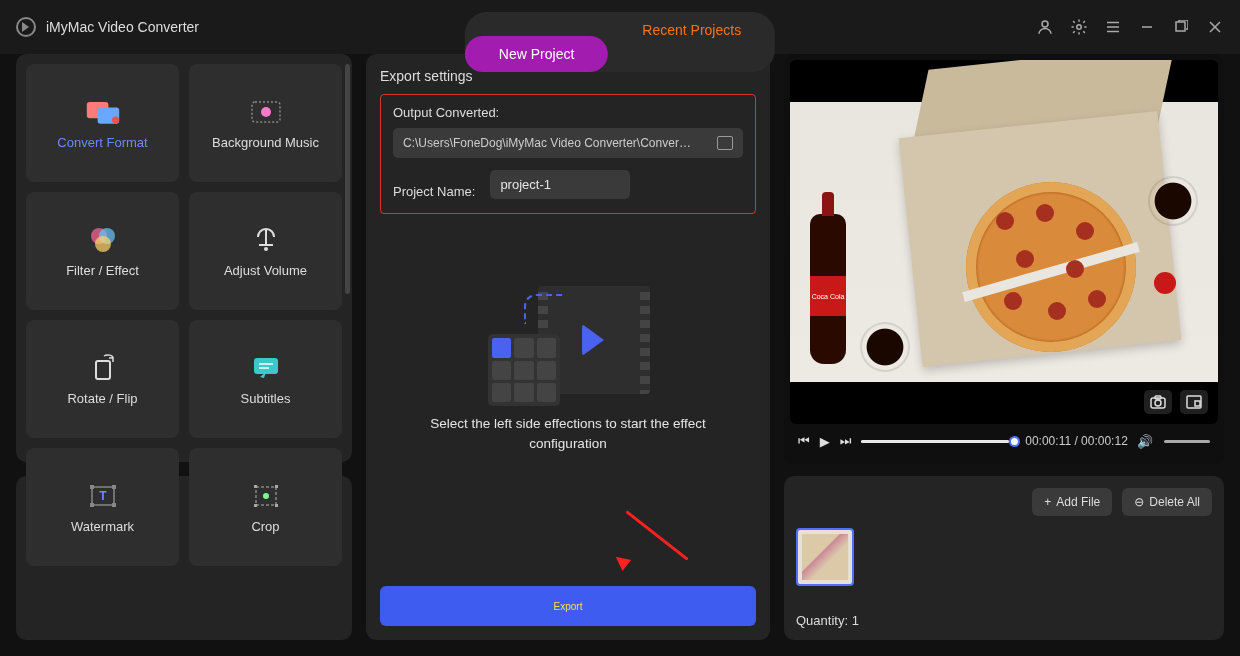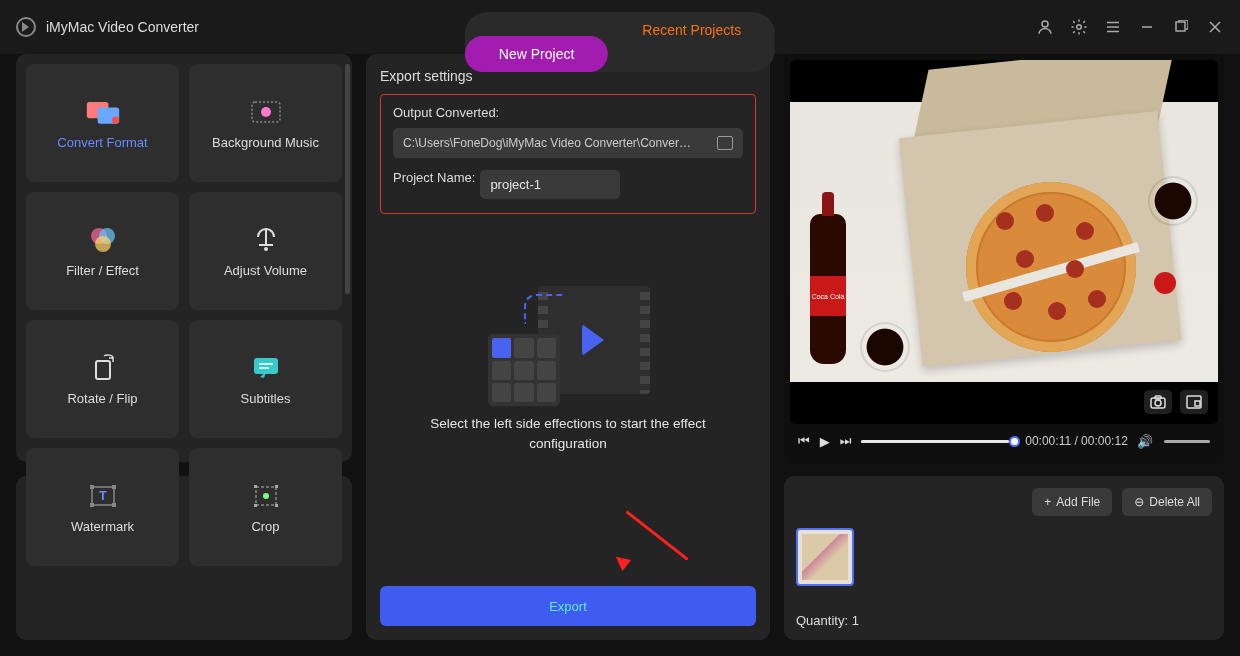--- a/index.html
+++ b/index.html
@@ -34,42 +34,42 @@
 .saved-row .name { flex:1; color:#ddd; }
 .saved-row .btn { background:#3a3a3a; border:none; color:#ddd; padding:5px 10px; border-radius:5px; cursor:pointer; font-size:12px;}
 
 .col-mid { width: 404px; background:#242424; border-radius:10px; padding:14px 14px; display:flex; flex-direction:column;}
 .mid-title { font-size:14px; color:#ddd; margin-bottom:10px;}
 .highlight-box { border:1px solid #d33; border-radius:4px; padding:10px 12px 14px 12px; }
 .field-label { font-size:13px; color:#ddd; margin-bottom:8px; }
 .path-input { background:#3a3a3a; border-radius:5px; padding:8px 10px; display:flex; align-items:center; gap:24px; margin-bottom:12px;}
 .path-input span { flex:1; font-size:12px; color:#ccc; white-space:nowrap; overflow:hidden; text-overflow:ellipsis;}
 .folder-ico { width:16px; height:14px; border:1px solid #999; border-radius:2px; position:relative; cursor:pointer;}
-.name-row { display:flex; align-items:flex-start; gap:5px; }
+.name-row { display:flex; align-items:flex-end; gap:15px; }
 .name-input { background:#3a3a3a; border:none; border-radius:5px; padding:7px 10px; color:#e5e5e5; font-size:13px; width:140px;}
 
 .mid-visual { flex:1; display:flex; flex-direction:column; align-items:center; justify-content:center; gap:8px; }
 .visual-box { width:160px; height:120px; position:relative; }
 .film { position:absolute; background:#2e2e2e; border-radius:6px; }
 .film.back { width:108px; height:108px; right:0; top:0; }
 .film.back::before, .film.back::after { content:''; position:absolute; top:0; bottom:0; width:10px; background: repeating-linear-gradient(#2e2e2e 0 6px, #444 6px 14px); }
 .film.back::before { left:-2px; border-radius:4px 0 0 4px;}
 .film.back::after { right:-2px; border-radius:0 4px 4px 0;}
 .play-triangle { position:absolute; left:42px; top:38px; border:16px solid transparent; border-left:22px solid #4962f0; border-radius:4px;}
 .grid9 { position:absolute; left:0; bottom:0; width:72px; height:72px; background:#333; border-radius:5px; display:grid; grid-template-columns:repeat(3,1fr); grid-template-rows:repeat(3,1fr); gap:3px; padding:4px; }
 .grid9 div { background:#444; border-radius:2px; }
 .grid9 div.hl { background:#4962f0; }
 .dotted-arc { position:absolute; left:36px; top:8px; width:40px; height:30px; border-top:2px dashed #4962f0; border-left:2px dashed #4962f0; border-radius:12px 0 0 0;}
 .instructions { text-align:center; font-size:13.5px; color:#e5e5e5; line-height:1.45; padding: 0 18px; font-weight:500;}
 
 .arrow-ann { position:relative; height:60px; }
 .arrow-line { position:absolute; width:78px; height:3px; background:#ff2020; transform:rotate(38deg); left:238px; top:8px; border-radius:2px;}
 .arrow-head { position:absolute; left:228px; top:26px; border:7px solid transparent; border-right:14px solid #ff2020; transform:rotate(38deg);}
 
-.export-btn { background:#3e5cf0; color:#5eead4; border:none; border-radius:6px; height:40px; font-size:13px; cursor:pointer; width:100%; font-weight:500;}
+.export-btn { background:#3e5cf0; color:#fde047; border:none; border-radius:6px; height:40px; font-size:10px; cursor:pointer; width:100%; font-weight:500;}
 
 .col-right { flex:1; display:flex; flex-direction:column; gap:12px;}
 .preview-panel { background:#0f0f0f; border-radius:10px; height: 410px; padding:6px; display:flex; flex-direction:column;}
 .video-area { flex:1; background:#000; border-radius:6px; display:flex; align-items:center; justify-content:center; position:relative; overflow:hidden;}
 .pizza-scene { width:100%; height:280px; background:linear-gradient(#e9e5df, #ede9e3); position:relative; }
 .pizza-box { position:absolute; left:120px; top:22px; width:260px; height:230px; background:#d4c6ac; transform:rotate(-6deg); box-shadow:0 4px 10px rgba(0,0,0,.2);}
 .pizza-lid { position:absolute; left:128px; top:-44px; width:248px; height:90px; background:#c9ba9c; transform:rotate(-6deg) skewX(-18deg); }
 .pizza { position:absolute; left:176px; top:80px; width:170px; height:170px; border-radius:50%; background: radial-gradient(circle, #d98a3a 60%, #c47428 62%); box-shadow: inset 0 0 0 10px #e2a656;}
 .pizza::before { content:''; position:absolute; top:50%; left:-6px; right:-6px; height:10px; background:#e9e5df; transform:rotate(-16deg);}
 .pepperoni { position:absolute; width:18px; height:18px; border-radius:50%; background:#a63020;}

